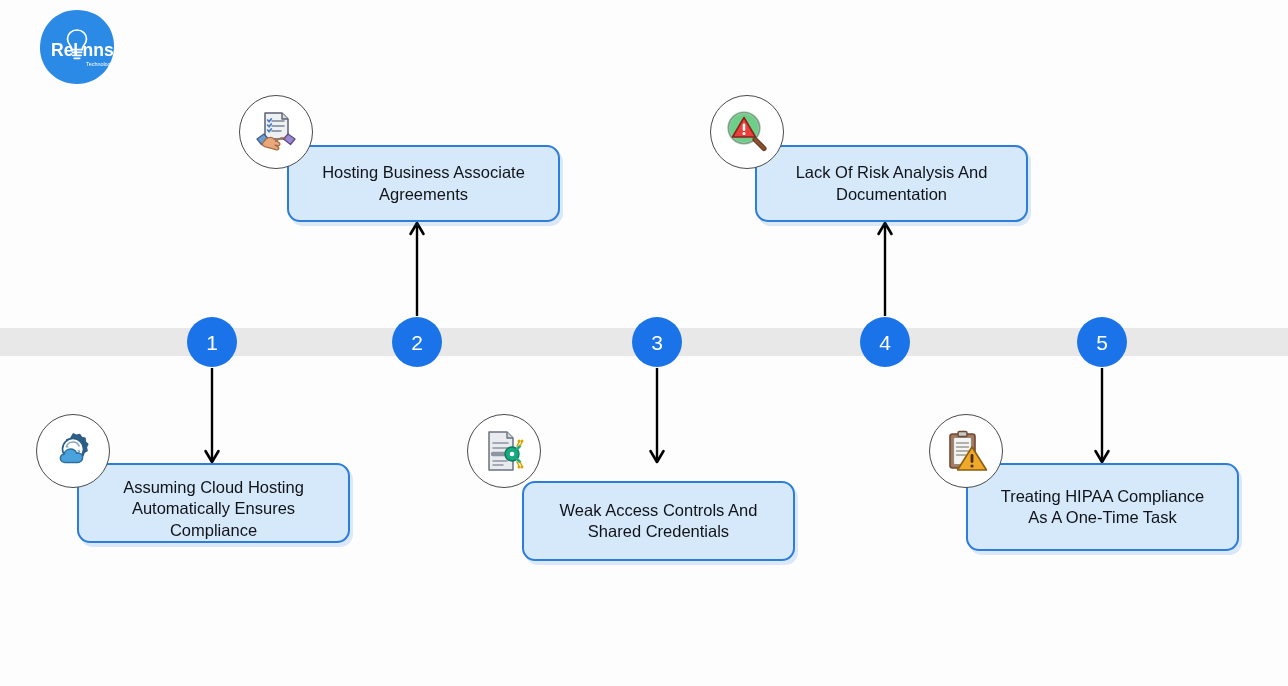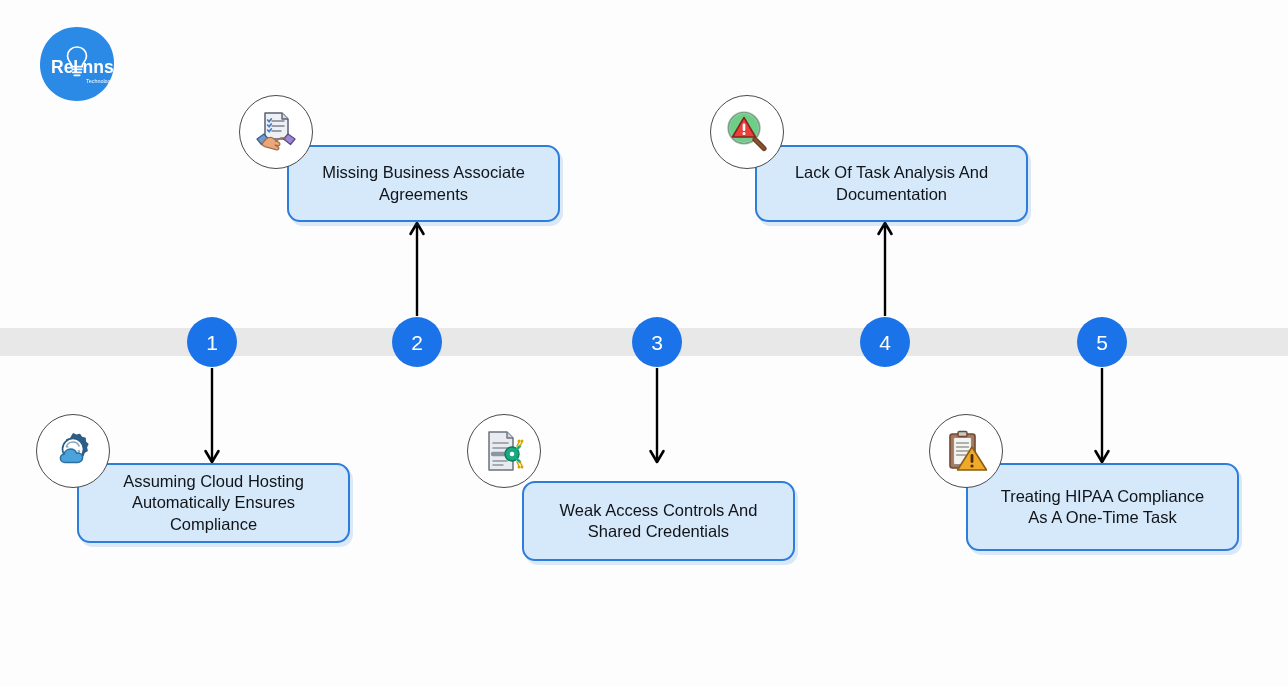--- a/index.html
+++ b/index.html
@@ -6,21 +6,21 @@
   body{
     width:1288px;height:686px;
     background:#fdfdfd;
     font-family:"Liberation Sans", sans-serif;
     overflow:hidden;
     position:relative;
   }
   #stage{position:relative;width:1288px;height:686px;}
 
   
-  .logo-wrap{position:absolute;left:38px;top:25px;width:78px;height:78px;}
+  .logo-wrap{position:absolute;left:38px;top:8px;width:78px;height:78px;}
   .logo-blob{position:absolute;inset:0;}
   .logo-blob svg{display:block;width:78px;height:78px;}
 
   
   .timeline-band{
     position:absolute;left:0;top:328px;width:1288px;height:28px;
     background:#e8e8e8;
   }
 
   
@@ -121,34 +121,34 @@
       </div>
       <div class="conn" style="left: 1090px; top: 368px; width: 24px; height: 95px;">
         <svg width="24" height="95" viewBox="0 0 24 95">
        <path d="M12 0 L12 94" stroke="#000000" stroke-width="2.4"></path>
        <path d="M5.5 83 L12 94 L18.5 83" fill="none" stroke="#000000" stroke-width="2.6" stroke-linecap="round" stroke-linejoin="round"></path>
      </svg>
       </div>
     </div>
 
   <div id="cards">
-      <div class="card" style="left: 77px; top: 463px; width: 273px; height: 80px;">
+      <div class="card" style="left: 77px; top: 463px; width: 273px; height: 80px; align-items: flex-end;">
         <div class="card-text">Assuming Cloud Hosting
 Automatically Ensures Compliance</div>
       </div>
       <div class="card" style="left: 287px; top: 145px; width: 273px; height: 77px;">
-        <div class="card-text">Missing Business Associate
+        <div class="card-text">Hosting Business Associate
 Agreements</div>
       </div>
       <div class="card" style="left: 522px; top: 481px; width: 273px; height: 80px;">
         <div class="card-text">Weak Access Controls And
 Shared Credentials</div>
       </div>
       <div class="card" style="left: 755px; top: 145px; width: 273px; height: 77px;">
-        <div class="card-text">Lack Of Task Analysis And
+        <div class="card-text">Lack Of Risk Analysis And
 Documentation</div>
       </div>
       <div class="card" style="left: 966px; top: 463px; width: 273px; height: 88px;">
         <div class="card-text">Treating HIPAA Compliance
 As A One-Time Task</div>
       </div>
     </div>
 
   <div id="badges">
       <div class="badge" style="left: 36px; top: 414px;">

